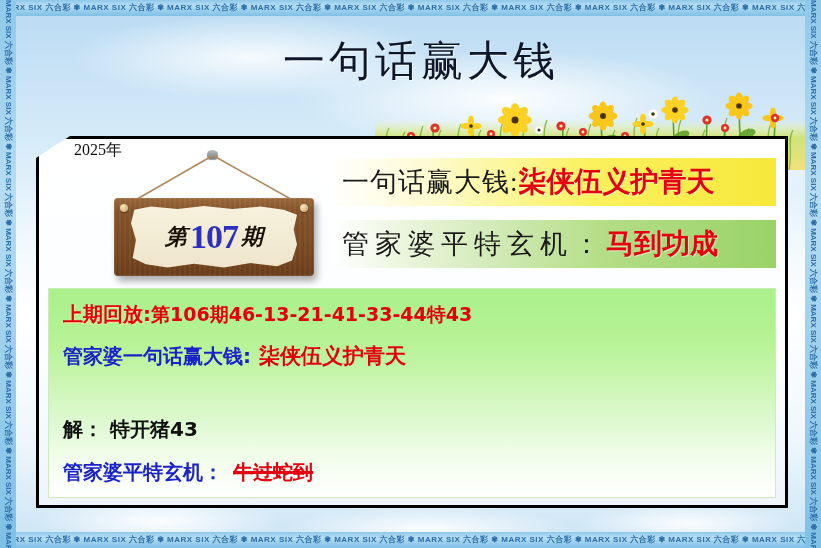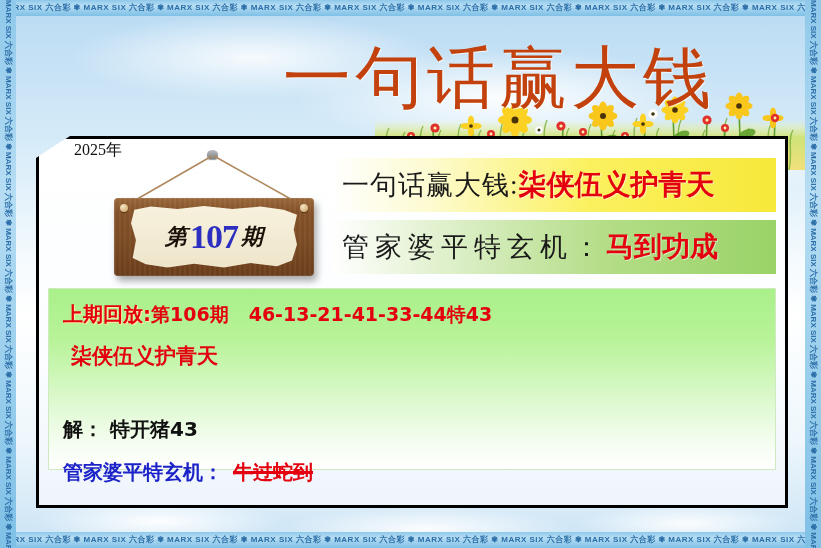--- a/index.html
+++ b/index.html
@@ -41,21 +41,21 @@
   
   #meadow{position:absolute;right:16px;top:86px;width:430px;height:84px;overflow:hidden;}
 
   
   #title-main{position:absolute;left:38px;top:30px;font-size:60px;font-weight:bold;
     font-family:"DejaVu Sans","Liberation Sans",sans-serif;letter-spacing:2px;
     background:linear-gradient(180deg,#7b4fc4 0%,#6f3fb8 45%,#8f6ad0 100%);
     -webkit-background-clip:text;background-clip:text;color:transparent;
     -webkit-text-stroke:3px #ffffff;paint-order:stroke fill;
     filter:drop-shadow(1px 2px 1px rgba(90,60,150,.45));}
-  #title-sub{position:absolute;left:283px;top:33px;font-size:68px;color:#c2410c;
+  #title-sub{position:absolute;left:283px;top:33px;font-size:42px;color:#0f172a;
     font-family:"Liberation Serif","DejaVu Serif",serif;letter-spacing:4px;
     text-shadow:1px 1px 0 rgba(255,255,255,.7);}
 
   
   #panel{position:absolute;left:36px;top:136px;width:752px;height:372px;background:#ffffff;
      border:3px solid #000;box-sizing:border-box;
      clip-path:polygon(0 22px,34px 0,752px 0,752px 372px,0 372px);
      box-shadow:4px 5px 6px rgba(0,0,0,.25);}
   #panel-inner{position:absolute;left:0;top:0;width:100%;height:100%;
      background:linear-gradient(180deg,#ffffff 0%,#fbfdff 60%,#eef5fb 100%);}
@@ -80,32 +80,32 @@
      box-shadow:0 2px 4px rgba(0,0,0,.35);
      clip-path:polygon(2% 6%,12% 1%,28% 5%,44% 0%,61% 5%,78% 1%,92% 6%,100% 14%,98% 38%,100% 62%,97% 88%,88% 97%,72% 92%,56% 99%,38% 93%,22% 99%,9% 94%,1% 84%,3% 55%,0% 28%);}
   #paper .t{position:absolute;left:0;top:0;width:100%;height:100%;
      display:flex;align-items:center;justify-content:center;}
   .qi{font-size:22px;color:#1a1208;font-family:"Liberation Serif","DejaVu Serif",serif;font-weight:bold;
      font-style:italic;}
   .num{font-size:34px;color:#2d2fc0;font-family:"Liberation Serif","DejaVu Serif",serif;font-weight:bold;
      margin:0 3px;letter-spacing:-1px;}
 
   
-  .banner{position:absolute;left:332px;height:54px;width:444px;display:flex;align-items:center;
+  .banner{position:absolute;left:332px;height:48px;width:444px;display:flex;align-items:center;
      box-sizing:border-box;padding-left:10px;}
   #banner-yellow{top:158px;background:linear-gradient(90deg,#ffffff 0%,#fdfbd0 22%,#fbf15f 58%,#f7e83a 100%);}
   #banner-green{top:220px;background:linear-gradient(90deg,#ffffff 0%,#e6f3d6 20%,#b3dd86 62%,#9ad368 100%);}
   .b-lbl{font-size:27px;color:#1a1a1a;font-family:"Liberation Serif","DejaVu Serif",serif;letter-spacing:1px;}
   #banner-green .b-lbl{letter-spacing:6px;}
   .b-val{font-size:28px;color:#e4000f;font-weight:bold;letter-spacing:0px;
      font-family:"DejaVu Sans","Liberation Sans",sans-serif;
      text-shadow:1px 1px 0 rgba(255,255,255,.5);}
 
   
-  #greenbox{position:absolute;left:48px;top:288px;width:728px;height:182px;
+  #greenbox{position:absolute;left:48px;top:288px;width:728px;height:210px;
      background:linear-gradient(180deg,#a9f08a 0%,#b8f398 28%,#d8f8c8 58%,#f2fdec 82%,#ffffff 100%);
      border:1px solid #cfe9c0;box-sizing:border-box;padding:10px 0 0 14px;}
   .row{display:flex;align-items:baseline;}
   .r1{margin-top:2px;}
   .r2{margin-top:14px;}
   .r3{margin-top:26px;}
   .r4{margin-top:16px;}
   .r5{margin-top:16px;}
   .k-red{font-size:20px;font-weight:bold;color:#e4000f;
      font-family:"DejaVu Sans","Liberation Sans",sans-serif;
@@ -363,25 +363,26 @@
   </div>
   <div class="banner" id="banner-green">
     <span class="b-lbl">管家婆平特玄机：</span>
     <span class="b-val">马到功成</span>
   </div>
 
   <div id="greenbox">
     <div class="row r1">
       <span class="k-red">上期回放:</span>
       <span class="v-red">第106期</span>
-      <span class="v-red" style="margin-left:20px">46-13-21-41-33-44</span>
+      <span class="v-red" style="margin-left:0">46-13-21-41-33-44</span>
       <span class="v-red">特</span>
       <span class="v-red">43</span>
     </div>
     <div class="row r2">
+      <span class="k-blue">管家婆一句话赢大钱:</span>
       <span class="v-red" style="margin-left:8px;font-size:21px">柒侠伍义护青天</span>
     </div>
     <div class="row r3">
       <span class="k-blk">解： 特开猪43</span>
     </div>
     <div class="row r4">
       <span class="k-blue">管家婆平特玄机：</span>
       <span class="v-red2">牛过蛇到</span>
     </div>
   </div>

